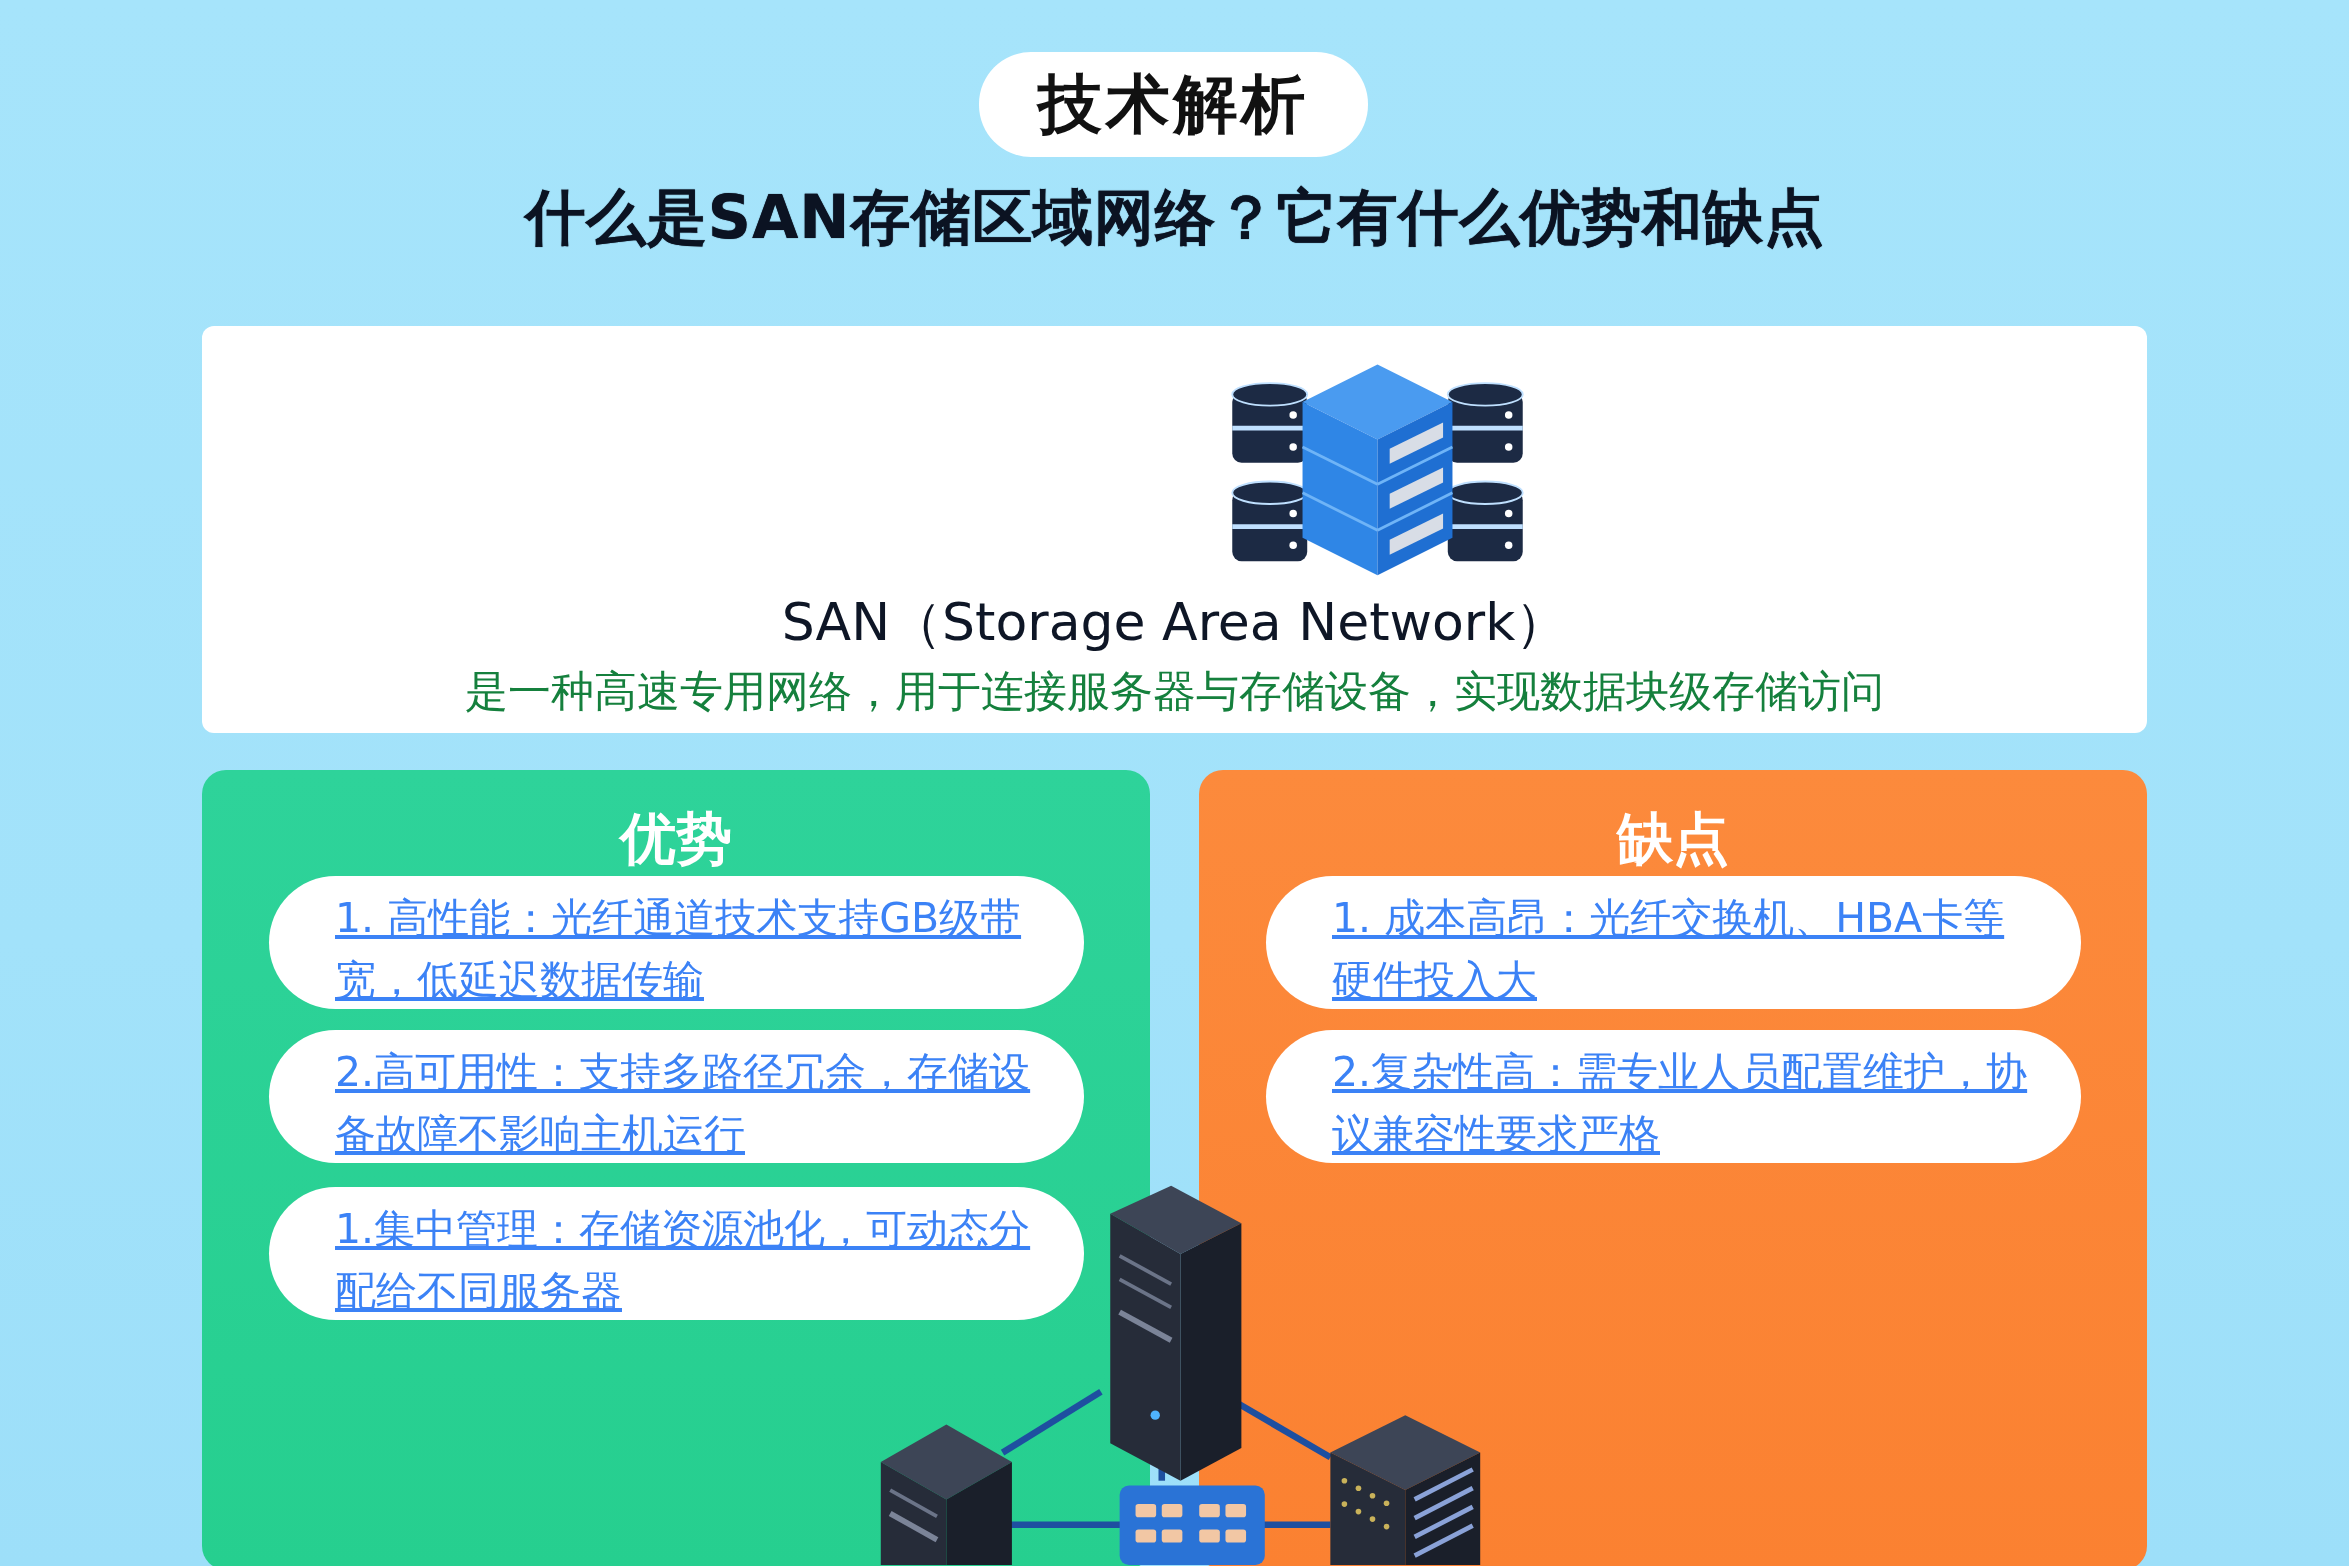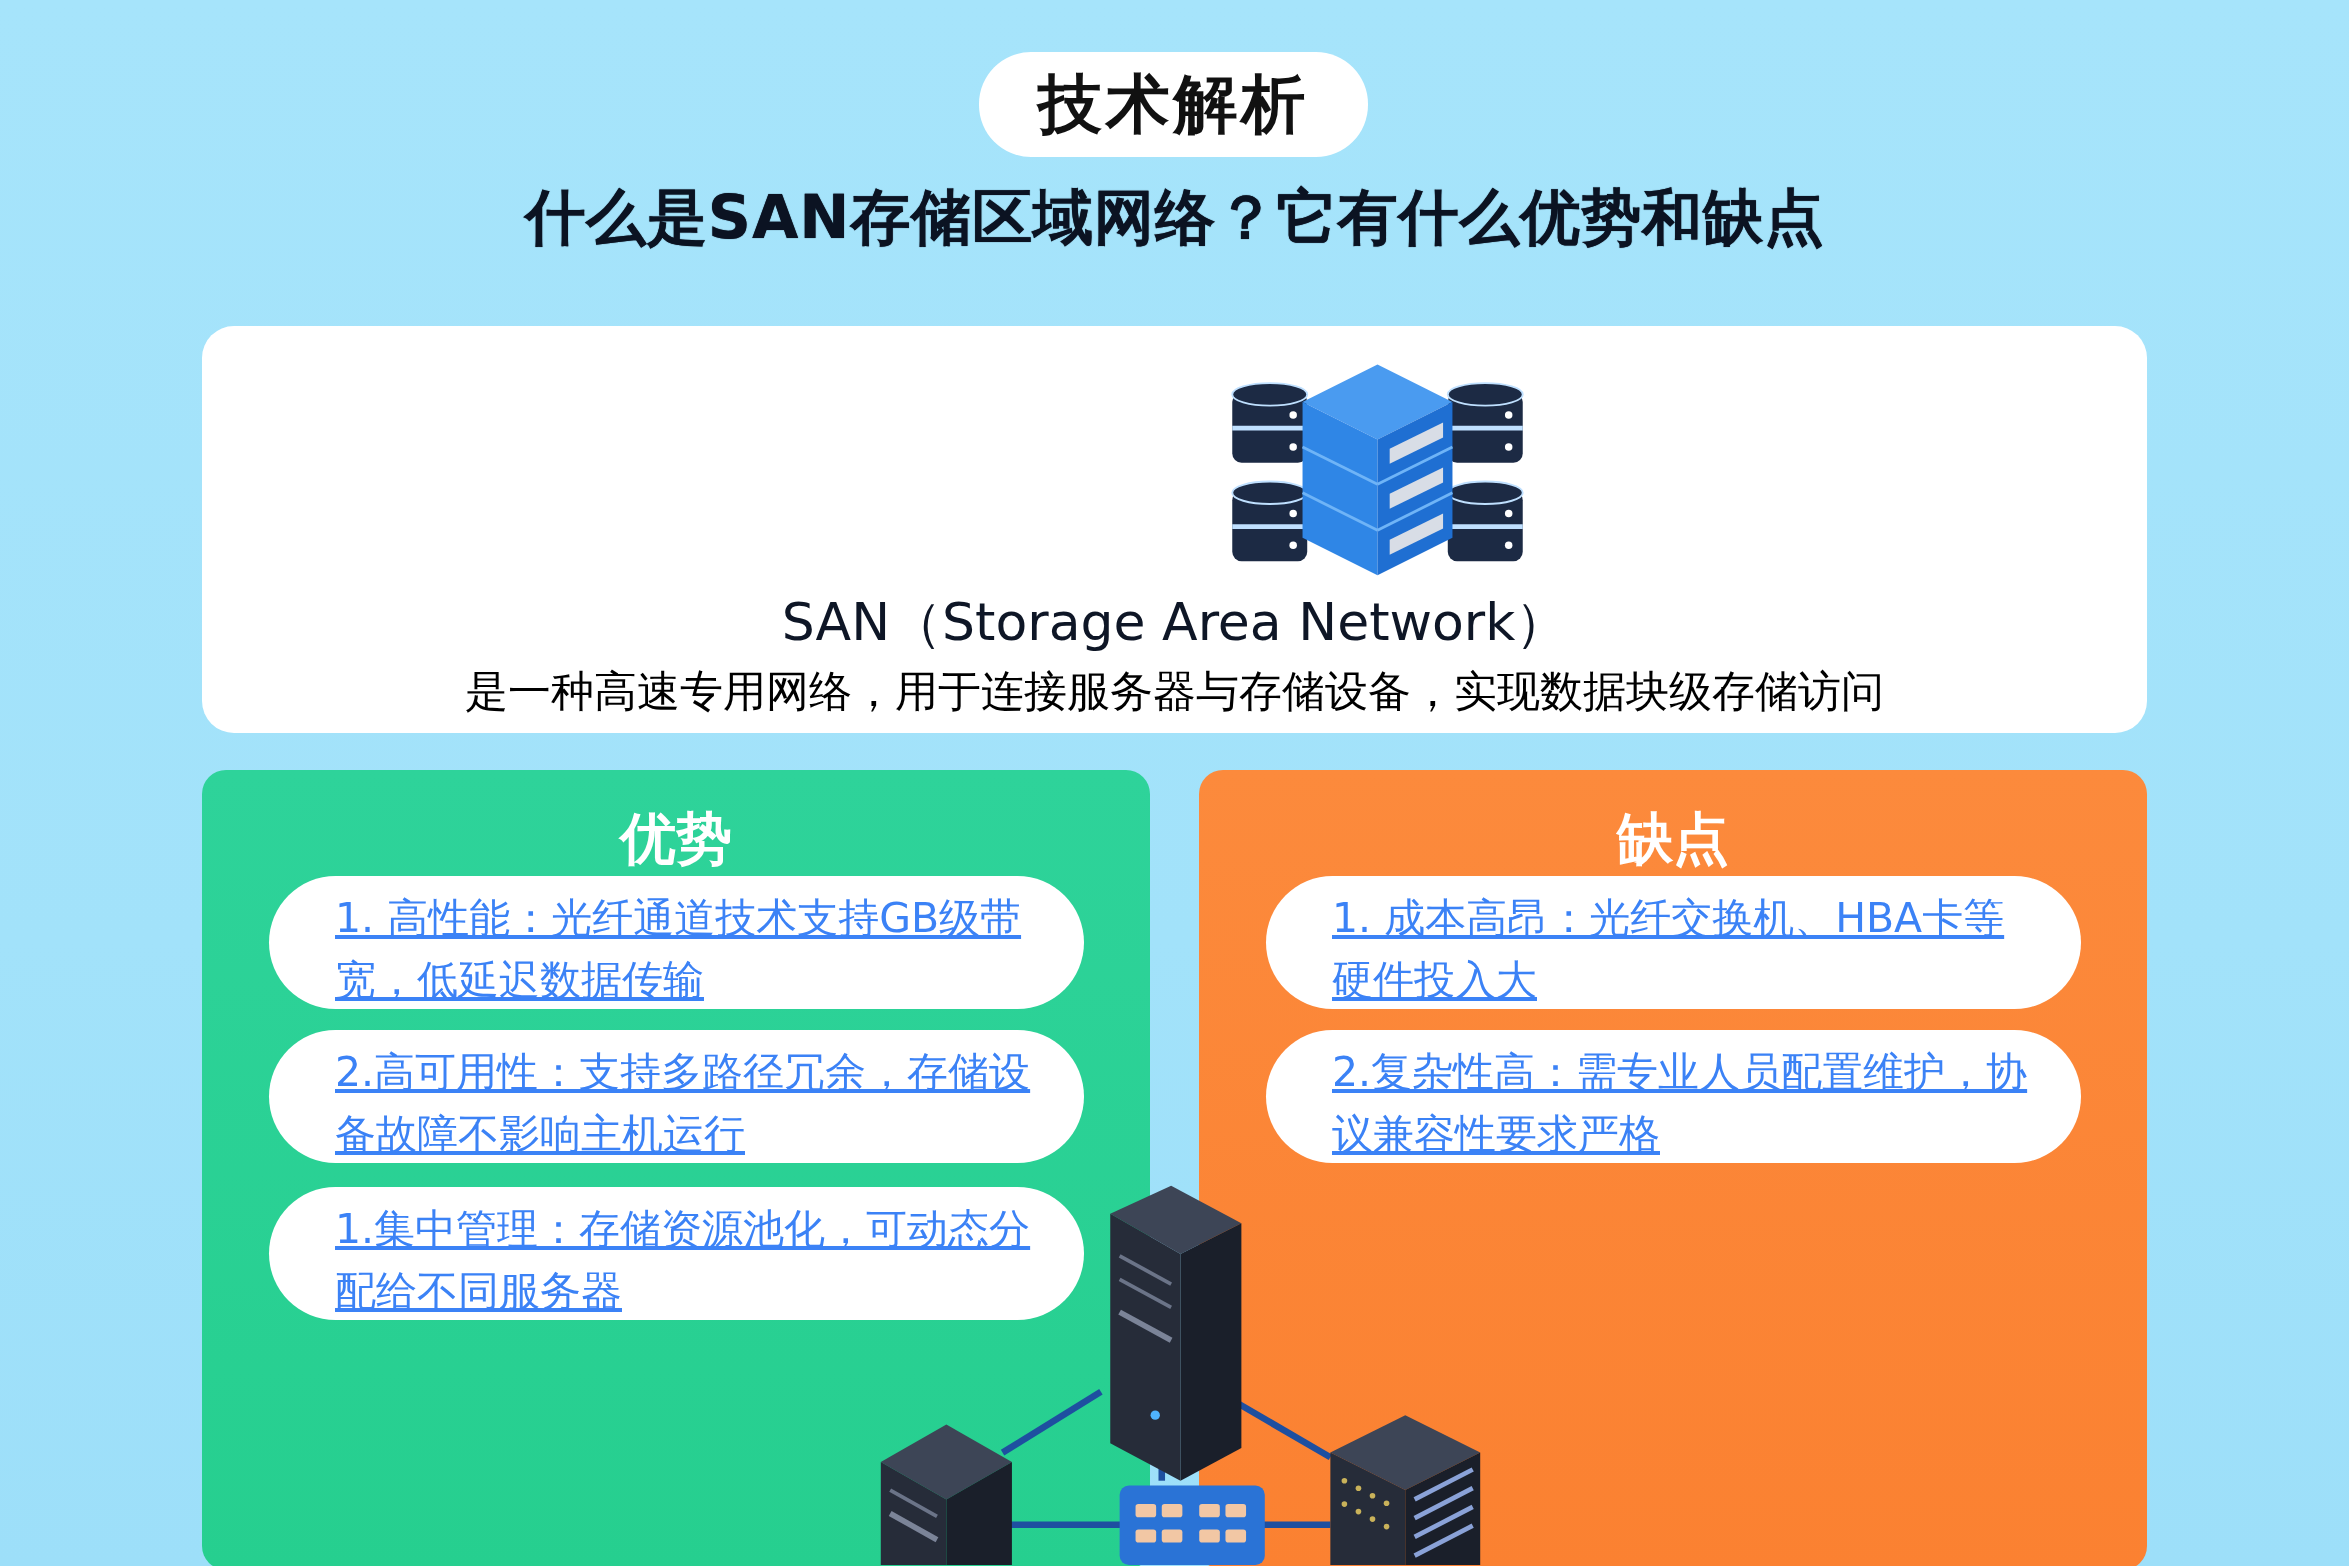--- a/index.html
+++ b/index.html
@@ -15,30 +15,30 @@
     display:flex; align-items:center; justify-content:center;
     font-size:64px; font-weight:700; letter-spacing:3.7px; color:#111;
   }
   .title {
     position:absolute; left:0; right:0; top:178px; text-align:center;
     font-size:60px; font-weight:900; color:#0b1322; letter-spacing:0.9px;
     text-shadow: 0 0 0.9px #0b1322;
   }
   .intro-card {
     position:absolute; left:202px; top:326px; width:1945px; height:407px;
-    background:#fff; border-radius:32px;
+    background:#fff; border-radius:12px;
   }
   .intro-illus { position:absolute; left:974px; top:15px; width:403px; height:253px; }
   .intro-name {
     position:absolute; left:0; right:0; top:262px; text-align:center;
     font-size:52px; color:#0e1626;
   }
   .intro-desc {
     position:absolute; left:0; right:0; top:337px; text-align:center;
-    font-size:43px; color:#000000;
+    font-size:43px; color:#15803d;
   }
   .panel {
     position:absolute; top:770px; width:948px; height:800px; border-radius:24px;
   }
   .panel.pros { left:202px; background:linear-gradient(180deg,#2ed39a,#26cf8f); }
   .panel.cons { left:1199px; background:linear-gradient(180deg,#fc8a3c,#fb8131); }
   .panel-title {
     position:absolute; left:0; right:0; top:32px; text-align:center;
     font-size:56px; font-weight:700; color:#fff;
   }

